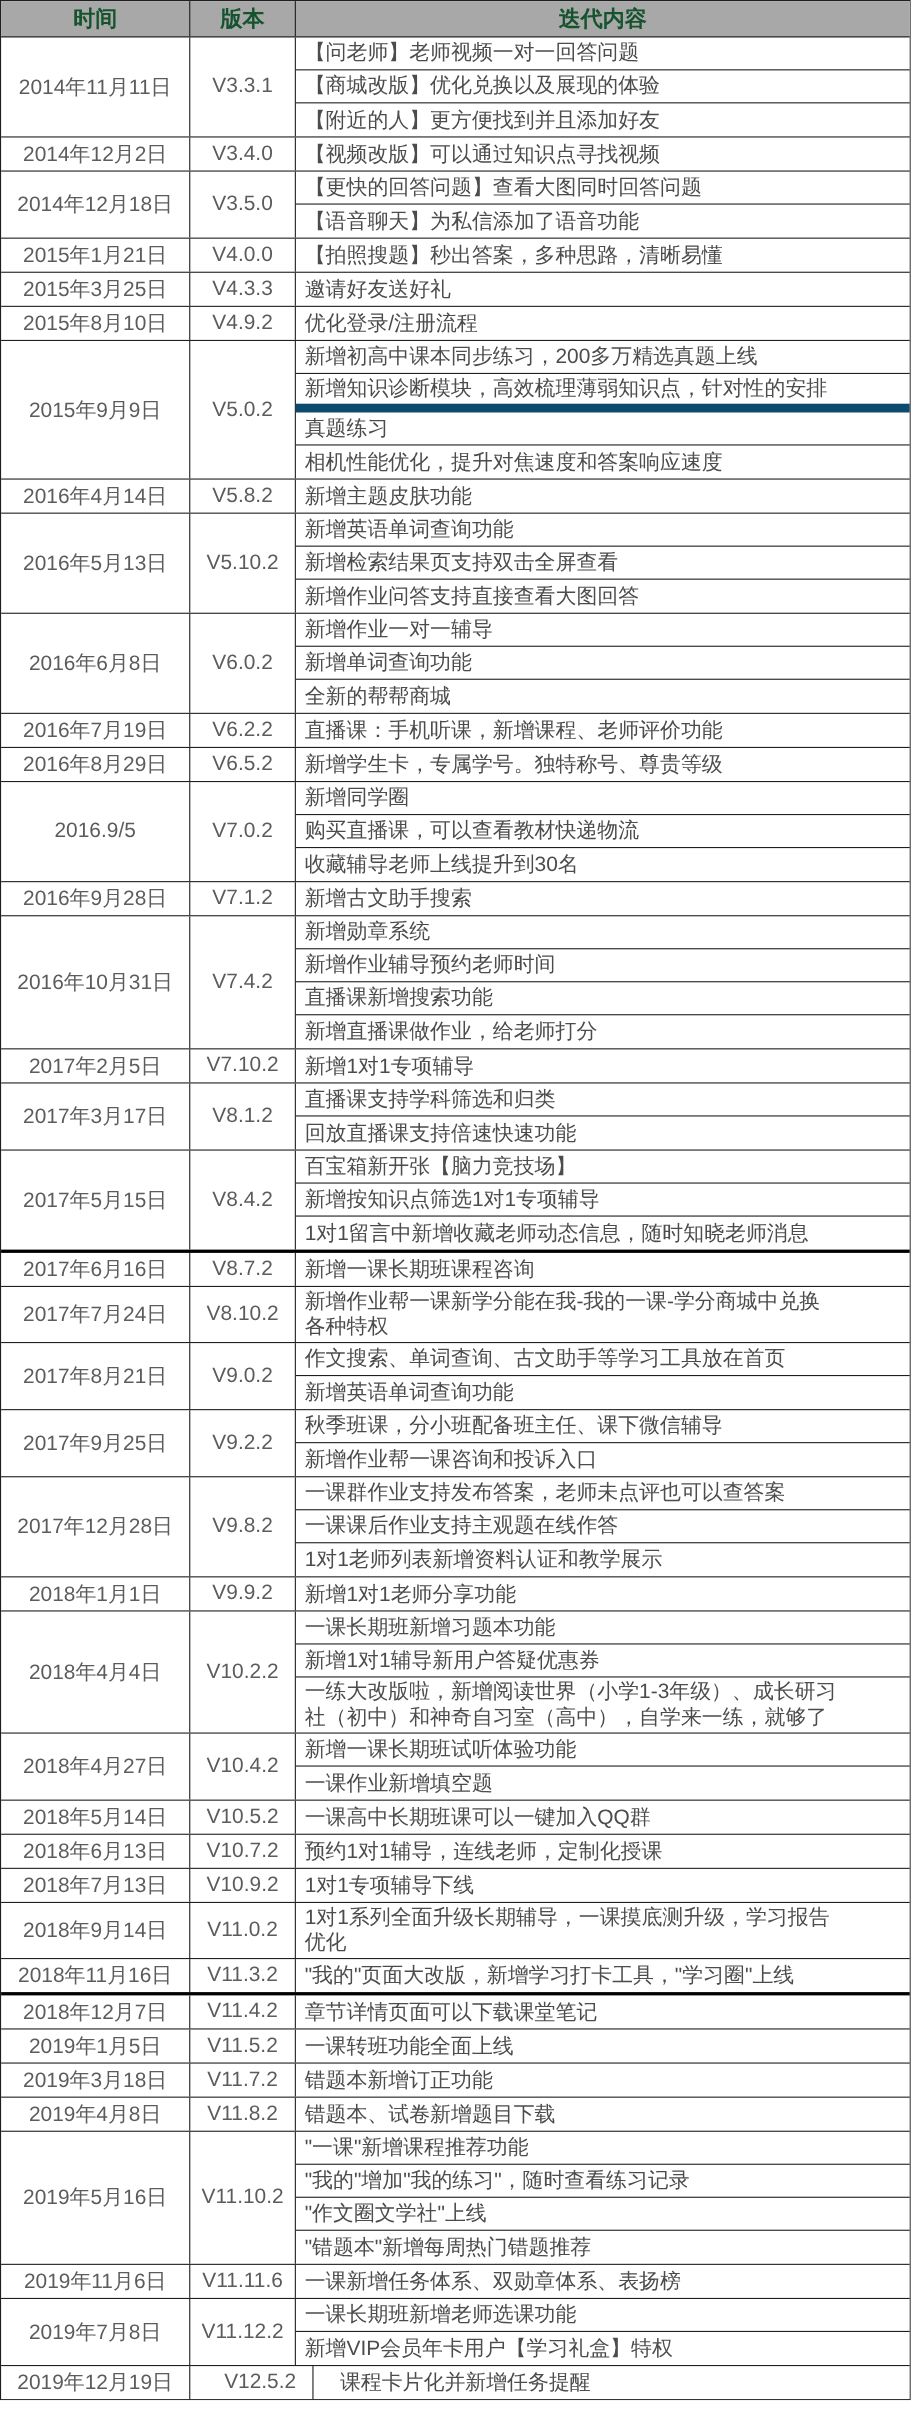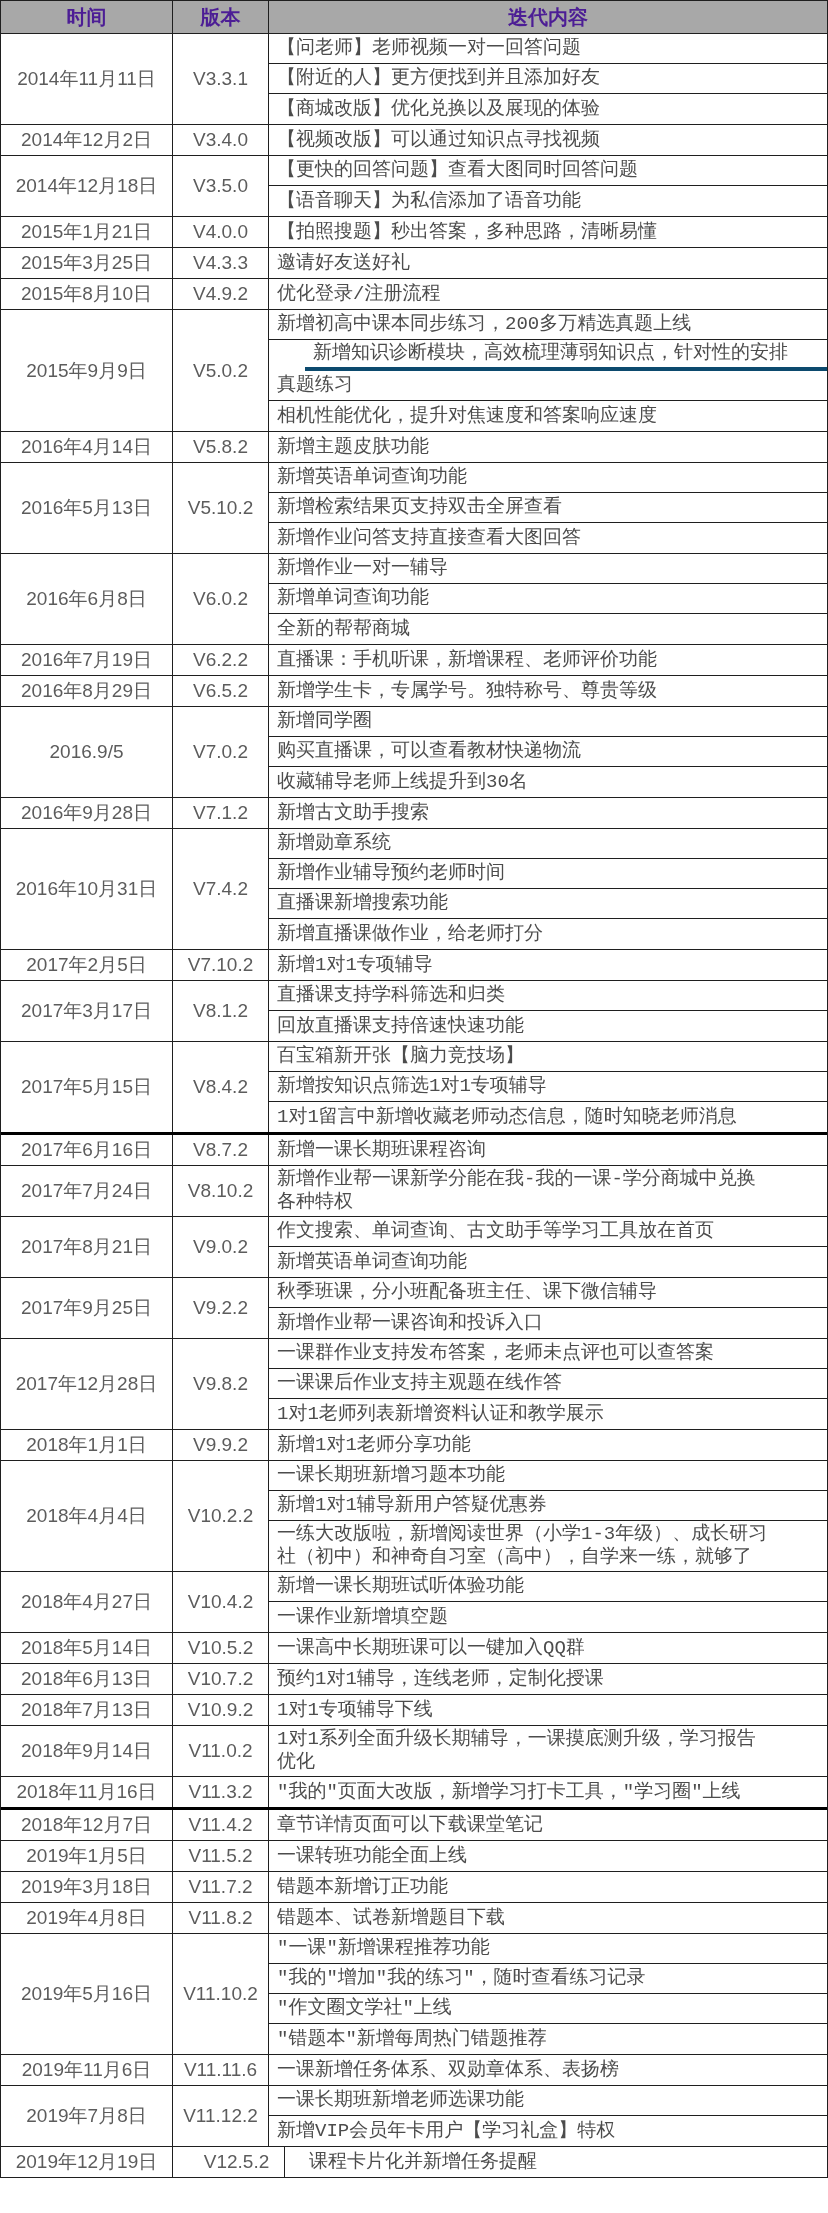--- a/index.html
+++ b/index.html
@@ -14,21 +14,21 @@
     background:#ffffff;
   }
   
   .thead{
     display:flex;
     background:#a8a8a8;
     border-bottom:1px solid #1f1f1f;
     height:32px;
     font-weight:bold;
     font-size:20px;
-    color:#4c1d95;
+    color:#14532d;
   }
   .h-cell{
     display:flex;align-items:center;justify-content:center;
     box-sizing:border-box;
   }
   .col-date{width:172px;border-right:1px solid #1f1f1f;flex:none;}
   .col-ver{width:96px;border-right:1px solid #1f1f1f;flex:none;}
   .col-content{flex:1;min-width:0;text-align:right;}
   
   .group{
@@ -40,54 +40,54 @@
   .group.seam-bottom{border-bottom:3px solid #000000;}
   .g-date,.g-ver{
     display:flex;align-items:center;justify-content:center;
     box-sizing:border-box;
     font-size:19px;
     color:#5c5c5c;
     text-align:center;
   }
   .g-items{
     flex:1;min-width:0;
-    display:flex;flex-direction:column;font-family:Liberation Mono, monospace;
+    display:flex;flex-direction:column;
   }
   .g-item{
     box-sizing:border-box;
     border-bottom:1px solid #1f1f1f;
     flex:1 0 auto;
     min-height:30px;
     display:flex;align-items:center;
     padding:2px 8px;
     font-size:19px;
     line-height:23px;
     color:#4c4c4c;
     white-space:pre-line;
   }
   .g-item:last-child{border-bottom:none;}
-  .g-item.seam{border-bottom:4px solid #0c4a6e;margin-left:36px;}
+  .g-item.seam{border-bottom:8px solid #0c4a6e;}
 </style>
 </head>
 <body>
 
 <div class="version-table">
   <div class="thead">
     <div class="h-cell col-date">时间</div>
     <div class="h-cell col-ver">版本</div>
     <div class="h-cell col-content">迭代内容</div>
   </div>
   <div id="table-body">
       <div class="group">
         <div class="g-date col-date">2014年11月11日</div>
         <div class="g-ver col-ver">V3.3.1</div>
         <div class="g-items">
           <div class="g-item">【问老师】老师视频一对一回答问题</div>
+          <div class="g-item">【商城改版】优化兑换以及展现的体验</div>
           <div class="g-item">【附近的人】更方便找到并且添加好友</div>
-          <div class="g-item">【商城改版】优化兑换以及展现的体验</div>
         </div>
       </div>
       <div class="group">
         <div class="g-date col-date">2014年12月2日</div>
         <div class="g-ver col-ver">V3.4.0</div>
         <div class="g-items">
           <div class="g-item">【视频改版】可以通过知识点寻找视频</div>
         </div>
       </div>
       <div class="group">

